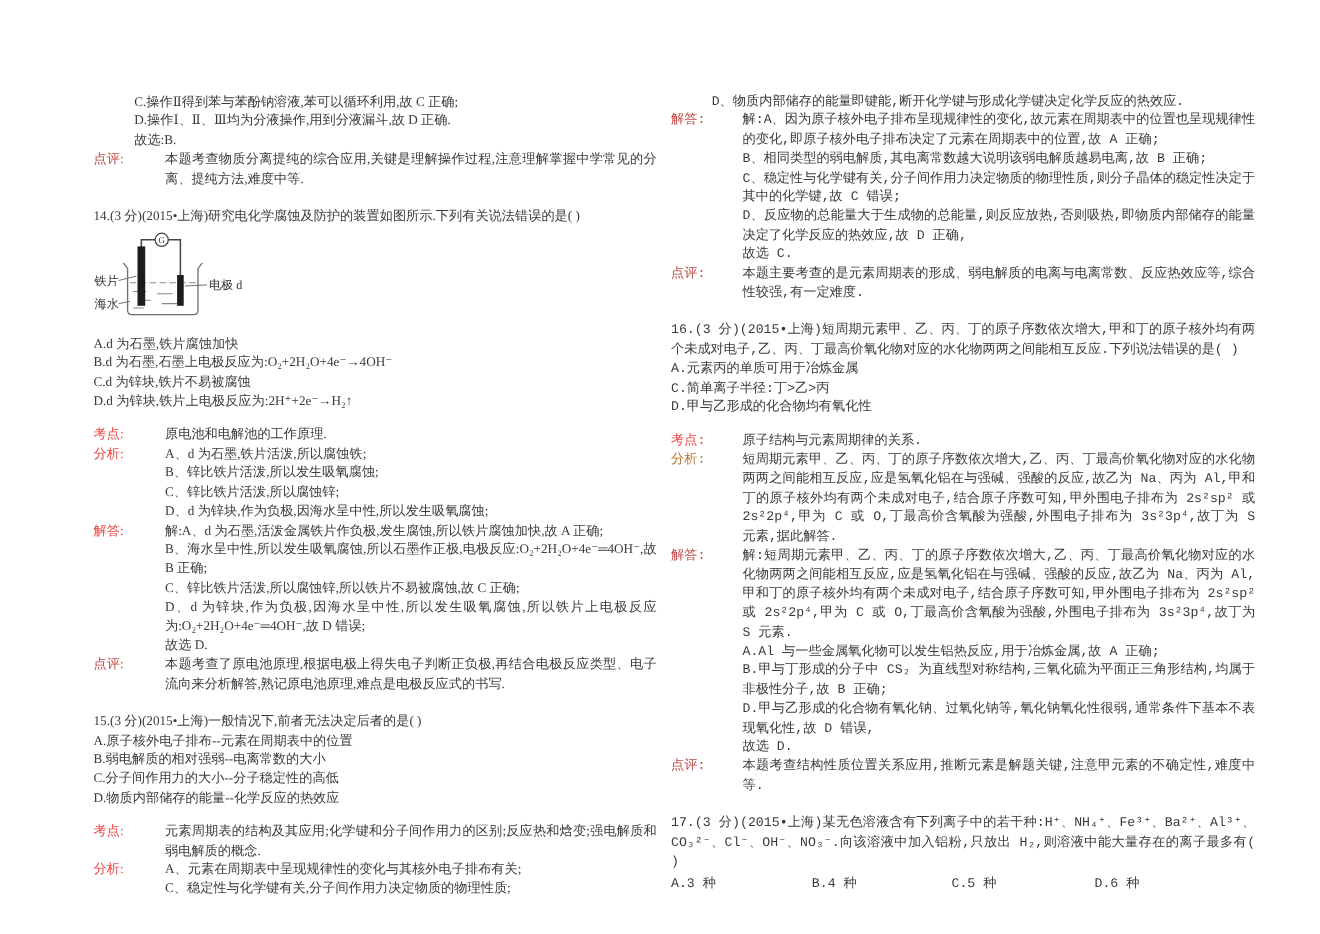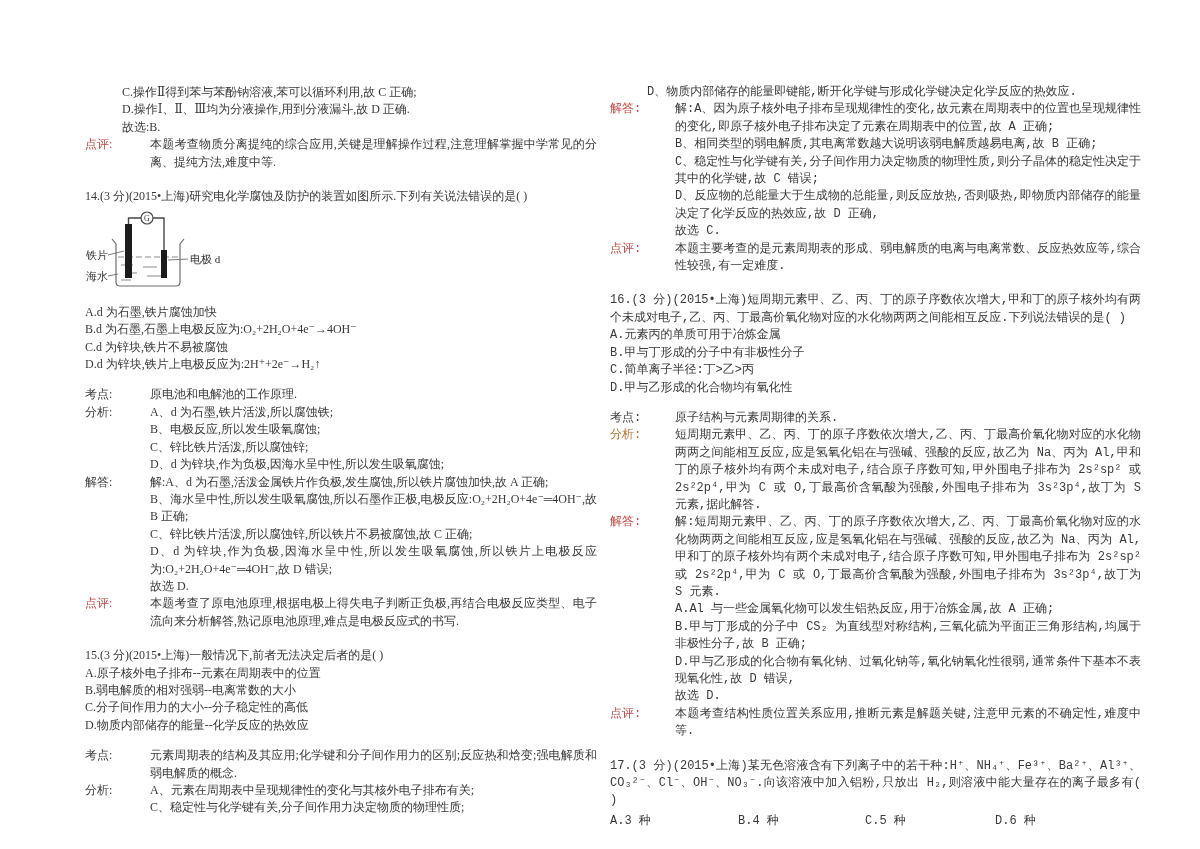--- a/index.html
+++ b/index.html
@@ -8,21 +8,21 @@
     font-family:"Liberation Serif","DejaVu Serif",serif;
     font-size:12px; line-height:17.4px; color:#3a3a3a;
     position:relative;
   }
   .col { position:absolute; top:84px; }
   .col-left  { left:85px;  width:512px; }
   .col-right { left:610px; width:531px;font-family:Liberation Mono, monospace; }
 
   .row { display:flex; align-items:flex-start;gap:28px; }
   .lab { flex:0 0 37px; white-space:nowrap; }
-  .lab.blue   { color:#404040; }
+  .lab.blue   { color:#ef4444; }
   .lab.red    { color:#bf4a45; }
   .lab.orange { color:#b3742f; }
   .content { flex:1; text-align:justify; }
   .indented { margin-left:37px; text-align:justify; }
 
   .stem { margin-top:17px; text-align:justify; }
   .opt  { text-align:justify; }
   .kao  { margin-top:13px; }
 
   .q17-opts { display:grid; grid-template-columns:128px 127px 130px 1fr; margin-top:3px; }
@@ -92,21 +92,21 @@
   <div class="opt">D.d 为锌块,铁片上电极反应为:2H⁺+2e⁻→H₂↑</div>
 
   <div class="row kao">
     <span class="lab blue">考点:</span>
     <div class="content">原电池和电解池的工作原理.</div>
   </div>
   <div class="row">
     <span class="lab blue">分析:</span>
     <div class="content">
       <div>A、d 为石墨,铁片活泼,所以腐蚀铁;</div>
-      <div>B、电极反应,所以发生吸氧腐蚀;</div>
+      <div>B、锌比铁片活泼,所以发生吸氧腐蚀;</div>
       <div>C、锌比铁片活泼,所以腐蚀锌;</div>
       <div>D、d 为锌块,作为负极,因海水呈中性,所以发生吸氧腐蚀;</div>
     </div>
   </div>
   <div class="row">
     <span class="lab blue">解答:</span>
     <div class="content">
       <div>解:A、d 为石墨,活泼金属铁片作负极,发生腐蚀,所以铁片腐蚀加快,故 A 正确;</div>
       <div>B、海水呈中性,所以发生吸氧腐蚀,所以石墨作正极,电极反应:O₂+2H₂O+4e⁻═4OH⁻,故 B 正确;</div>
       <div>C、锌比铁片活泼,所以腐蚀锌,所以铁片不易被腐蚀,故 C 正确;</div>
@@ -152,21 +152,20 @@
       <div>故选 C.</div>
     </div>
   </div>
   <div class="row">
     <span class="lab red">点评:</span>
     <div class="content">本题主要考查的是元素周期表的形成、弱电解质的电离与电离常数、反应热效应等,综合性较强,有一定难度.</div>
   </div>
 
   <div class="stem">16.(3 分)(2015•上海)短周期元素甲、乙、丙、丁的原子序数依次增大,甲和丁的原子核外均有两个未成对电子,乙、丙、丁最高价氧化物对应的水化物两两之间能相互反应.下列说法错误的是(    )</div>
   <div class="opt">A.元素丙的单质可用于冶炼金属</div>
-  <div class="opt">B.甲与丁形成的分子中有非极性分子</div>
   <div class="opt">C.简单离子半径:丁&gt;乙&gt;丙</div>
   <div class="opt">D.甲与乙形成的化合物均有氧化性</div>
 
   <div class="row kao">
     <span class="lab blue">考点:</span>
     <div class="content">原子结构与元素周期律的关系.</div>
   </div>
   <div class="row">
     <span class="lab orange">分析:</span>
     <div class="content">短周期元素甲、乙、丙、丁的原子序数依次增大,乙、丙、丁最高价氧化物对应的水化物两两之间能相互反应,应是氢氧化铝在与强碱、强酸的反应,故乙为 Na、丙为 Al,甲和丁的原子核外均有两个未成对电子,结合原子序数可知,甲外围电子排布为 2s²sp² 或 2s²2p⁴,甲为 C 或 O,丁最高价含氧酸为强酸,外围电子排布为 3s²3p⁴,故丁为 S 元素,据此解答.</div>

